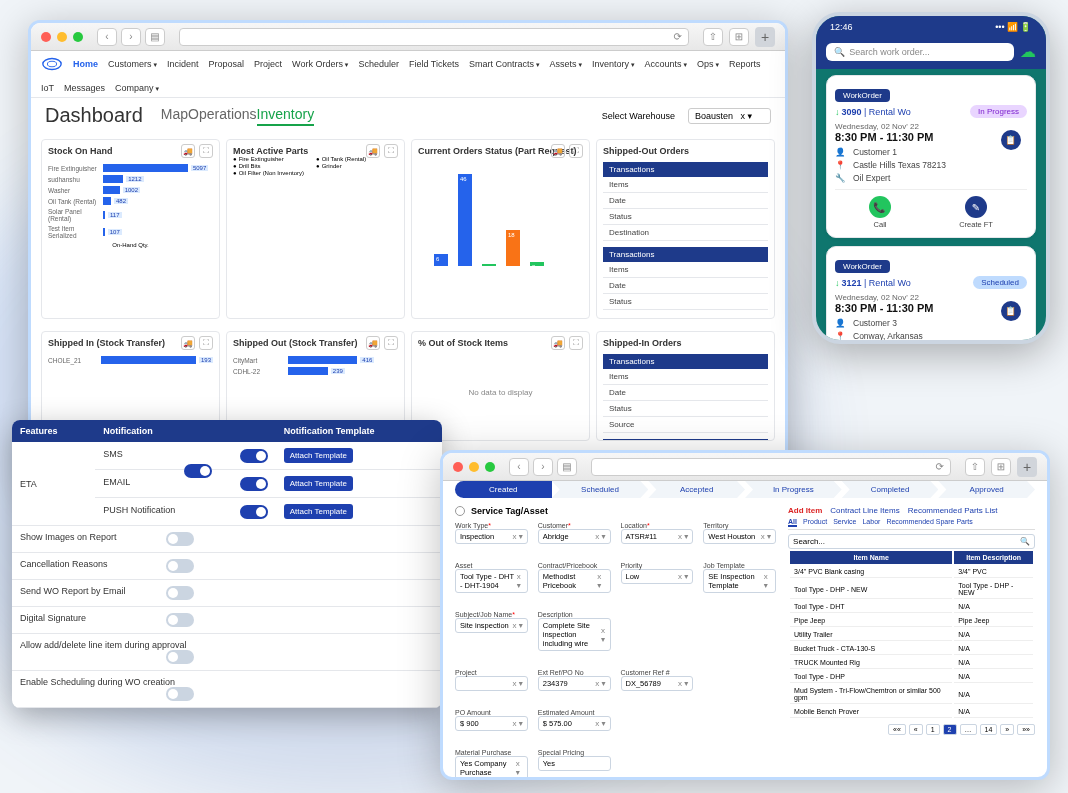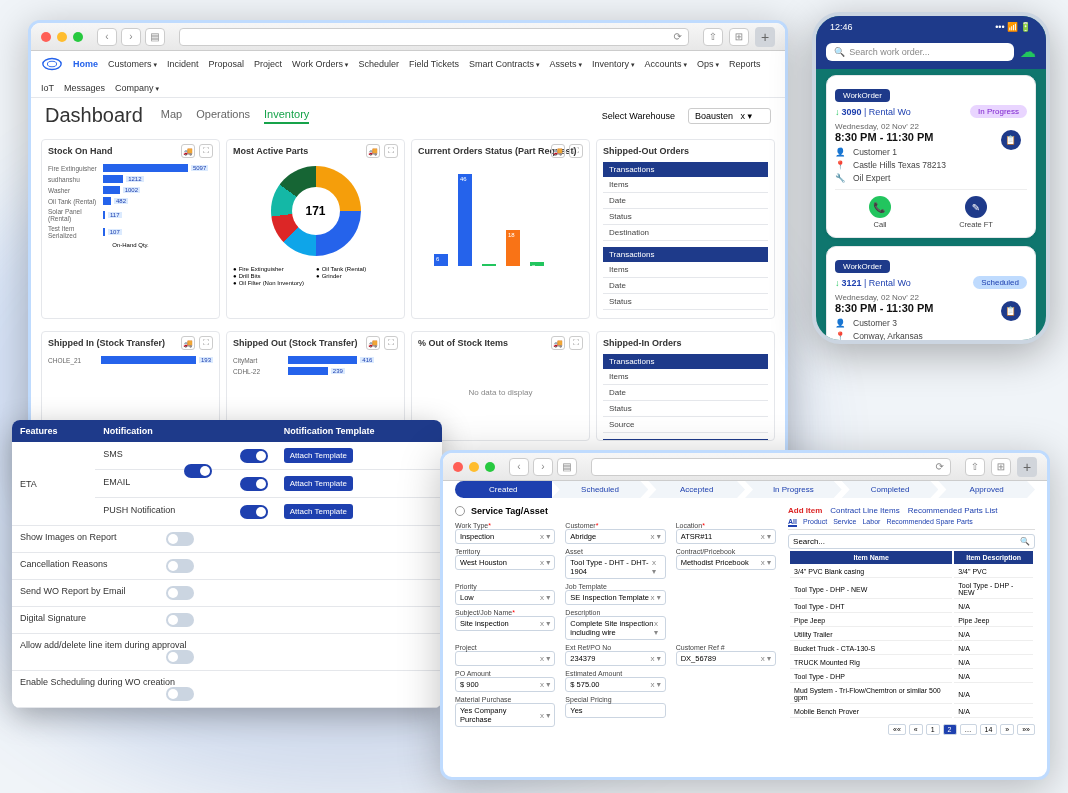--- a/index.html
+++ b/index.html
@@ -17,21 +17,21 @@
 .plus-tab{width:20px;height:20px;background:#d1d5db;border-radius:4px;display:flex;align-items:center;justify-content:center;color:#666;font-size:14px}
 
 
 .main{left:28px;top:20px;width:760px;height:470px;z-index:3}
 .nav{display:flex;align-items:center;gap:10px;padding:4px 10px;font-size:9px;color:#333;border-bottom:1px solid #e5e7eb;flex-wrap:wrap}
 .nav .logo{width:22px;height:18px}
 .nav .home{color:#2563eb;font-weight:600}
 .nav span.dd::after{content:" ▾";font-size:7px}
 .pagehead{display:flex;align-items:center;padding:6px 14px;gap:18px}
 .pagehead h1{font-size:20px;font-weight:400;color:#333}
-.subtabs{display:flex;gap:14px;font-size:11px;color:#666}
+.subtabs{display:flex;gap:0;font-size:14px;color:#666}
 .subtabs .active{color:#16a34a;border-bottom:2px solid #16a34a;padding-bottom:2px}
 .whsel{margin-left:auto;font-size:9px;display:flex;align-items:center;gap:13px}
 .whsel select,.selbox{border:1px solid #ccc;border-radius:3px;padding:2px 18px 2px 6px;font-size:9px;background:#fff}
 .cards{display:grid;grid-template-columns:repeat(4,1fr);gap:6px;padding:6px 10px}
 .card{border:1px solid #e5e7eb;border-radius:4px;background:#fff;padding:6px;position:relative;height:180px;overflow:hidden}
 .card h3{font-size:9px;font-weight:600;color:#333}
 .card-icons{position:absolute;right:6px;top:4px;display:flex;gap:4px}
 .card-icons span{width:14px;height:14px;border:1px solid #ccc;border-radius:3px;font-size:8px;display:flex;align-items:center;justify-content:center;color:#888}
 .row2 .card{height:110px}
 .minichart{margin-top:8px;font-size:7px;color:#666}
@@ -67,21 +67,21 @@
 .wo-body{padding:8px 12px;display:flex;gap:12px}
 .wo-title{font-size:13px;color:#333;padding:6px 12px}
 .wo-title::before{content:"‹ ";color:#666}
 .stages{display:flex;gap:0;padding:0 12px;font-size:8px}
 .stage{flex:1;padding:4px 8px;background:#f1f5f9;color:#1e40af;text-align:center;position:relative;clip-path:polygon(0 0,calc(100% - 8px) 0,100% 50%,calc(100% - 8px) 100%,0 100%,8px 50%)}
 .stage.active{background:#1e40af;color:#fff;border-radius:12px 0 0 12px;clip-path:none}
 .wo-left{flex:1.3}
 .wo-right{flex:1}
 .svc-tag{display:flex;align-items:center;gap:6px;font-size:9px;font-weight:600;margin-bottom:6px}
 .radio{width:10px;height:10px;border:1px solid #999;border-radius:50%;display:inline-block}
-.form-grid{display:grid;grid-template-columns:1fr 1fr 1fr;gap:4px 10px}
+.form-grid{display:grid;grid-template-columns:1fr 1fr 1fr 1fr;gap:18px 10px}
 .fld label{font-size:7px;color:#444;display:block}
 .fld label .req{color:red}
 .fld .inp{border:1px solid #cbd5e1;border-radius:3px;padding:2px 4px;font-size:7.5px;background:#fff;width:100%;display:flex;justify-content:space-between;align-items:center}
 .fld .inp .x{color:#888;font-size:8px}
 .item-tabs{font-size:8px;color:#1e40af;display:flex;gap:8px;margin-bottom:3px;flex-wrap:wrap}
 .item-tabs .active{color:#dc2626;font-weight:600}
 .item-subtabs{font-size:7px;color:#1e40af;display:flex;gap:6px;border-bottom:1px solid #ddd;padding-bottom:2px;margin-bottom:4px}
 .item-subtabs .active{border-bottom:2px solid #1e40af;font-weight:600}
 .searchbox{border:1px solid #cbd5e1;border-radius:3px;padding:2px 4px;font-size:8px;display:flex;justify-content:space-between;}
 .item-table{font-size:7px;width:100%}
@@ -215,23 +215,20 @@
         </div>
       <div style="text-align:center;font-size:6px;margin-top:2px">On-Hand Qty.</div>
     </div>
 
     <div class="card">
       <h3>Most Active Parts</h3>
       <div class="card-icons">
           <span>🚚</span>
           <span>⛶</span>
         </div>
-      <div class="donut">
-          <div class="donut-inner">171</div>
-        </div>
       <div class="legend" id="donut-legend">
           <div>Fire Extinguisher</div>
           <div>Oil Tank (Rental)</div>
           <div>Drill Bits</div>
           <div>Grinder</div>
           <div>Oil Filter (Non Inventory)</div>
         </div>
     </div>
 
     <div class="card">

